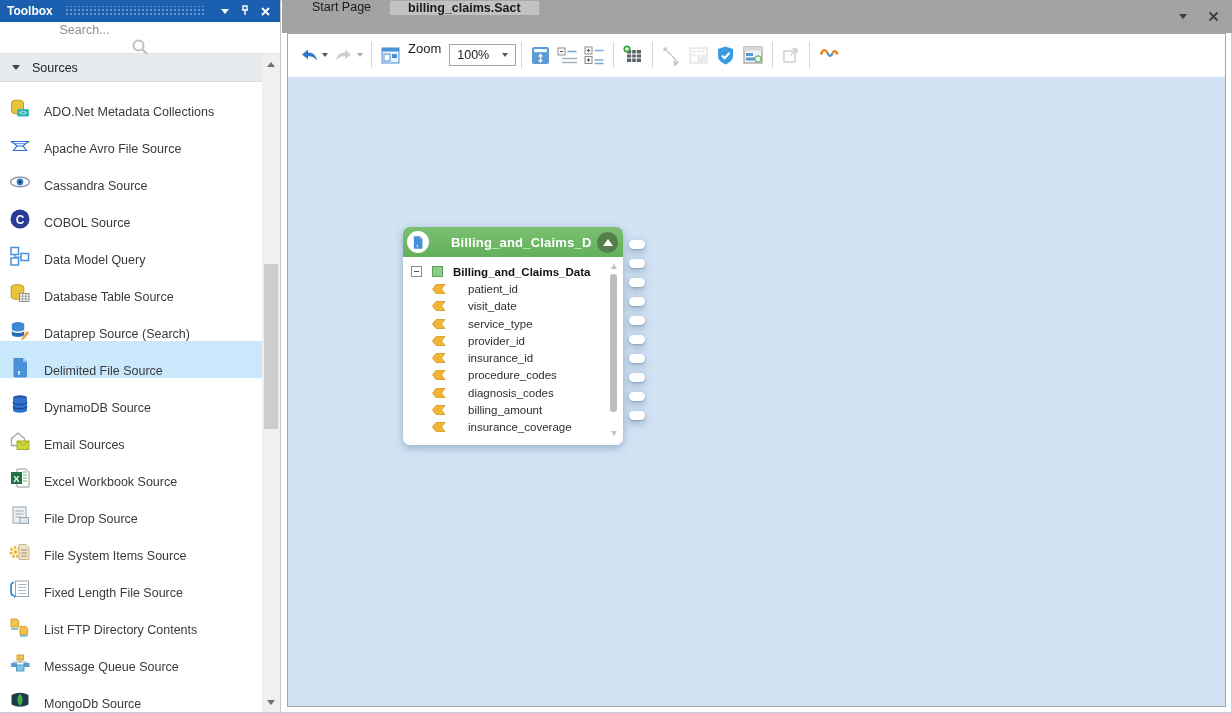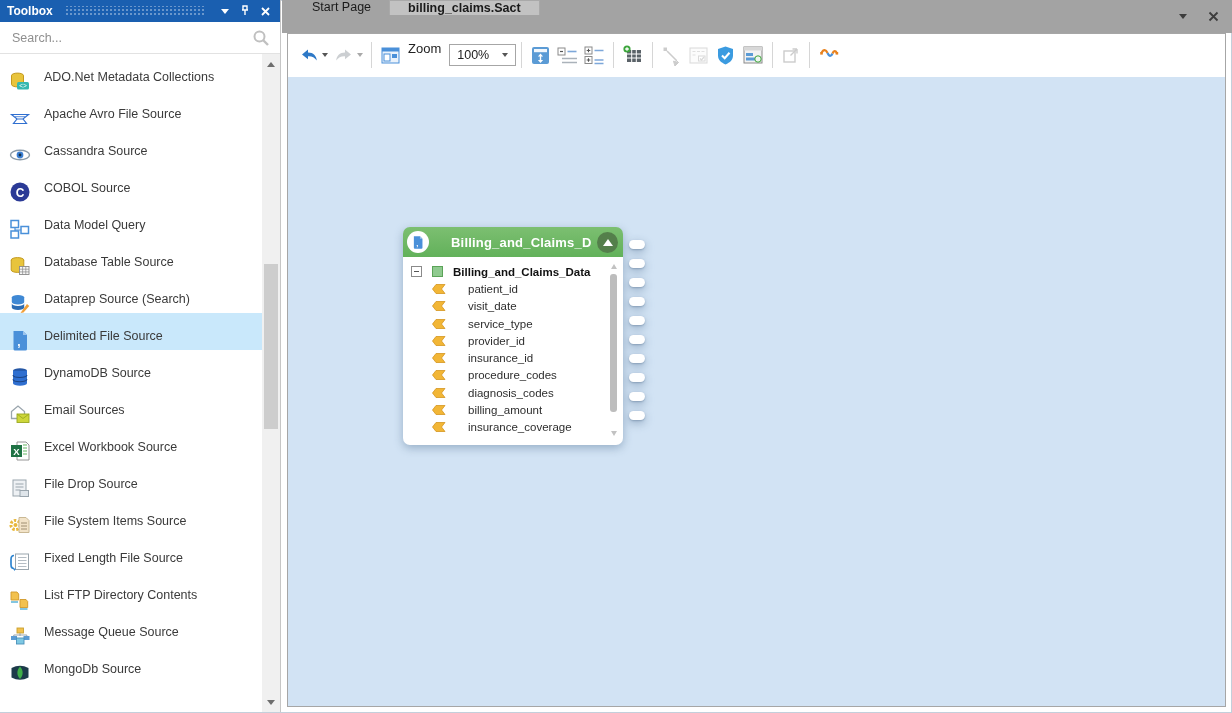--- a/index.html
+++ b/index.html
@@ -19,27 +19,27 @@
 
   
   .toolbox{position:absolute;left:0;top:0;width:281px;height:712px;background:#fff;border-right:1px solid #c6c6c6;}
   .tb-titlebar{height:22px;background:var(--titlebar);display:flex;align-items:center;padding:0 7px;gap:4px;}
   .tb-title{color:#fff;font-size:12px;font-weight:bold;white-space:nowrap;}
   .tb-dots{flex:1;height:10px;margin:0 8px;
     background-image:radial-gradient(rgba(255,255,255,.35) 1px, transparent 1.2px);
     background-size:4px 4px;background-position:0 2px;}
   .tb-ctl{width:16px;height:16px;display:flex;align-items:center;justify-content:center;cursor:default;}
   .caret-down-w{width:0;height:0;border-left:4px solid transparent;border-right:4px solid transparent;border-top:5px solid #fff;}
-  .tb-search{height:32px;border-bottom:1px solid #e2e2e2;display:flex;align-items:center;padding:0 10px;background:#fff;}
+  .tb-search{height:32px;border-bottom:1px solid #e2e2e2;display:flex;align-items:center;padding:0 10px;background:#fff;flex-direction:column;}
   .tb-search input{flex:1;border:none;outline:none;font-size:12.5px;color:#444;font-family:"Liberation Sans",sans-serif;}
   .tb-search input::placeholder{color:#8f8f8f;}
   .tb-body{position:absolute;top:54px;bottom:0;left:0;right:18px;overflow:hidden;background:#fff;}
   .sources-header{height:28px;background:#e7ebef;border-bottom:1px solid #dadee2;display:flex;align-items:center;gap:12px;padding:0 12px;font-size:12.5px;color:#222;}
   .tri-down{width:0;height:0;border-left:4.5px solid transparent;border-right:4.5px solid transparent;border-top:5.5px solid #444;}
-  .tb-item{height:37px;display:flex;align-items:flex-start;gap:13px;padding:16px 9px;font-size:12.5px;color:#3a3a3a;background:#fff;cursor:default;}
+  .tb-item{height:37px;display:flex;align-items:flex-end;gap:13px;padding:0 9px;font-size:12.5px;color:#3a3a3a;background:#fff;cursor:default;}
   .tb-item.selected{background:var(--selected_item);}
   .tb-icon{width:22px;height:22px;flex:none;}
   .tb-label{white-space:nowrap;}
   
   .tb-scroll{position:absolute;top:54px;bottom:0;right:0;width:18px;background:#f0f0f0;}
   .tb-scroll .arr{position:absolute;left:0;width:18px;height:16px;display:flex;align-items:center;justify-content:center;}
   .arr-up{top:2px;}
   .arr-down{bottom:2px;}
   .tri-up-g{width:0;height:0;border-left:4px solid transparent;border-right:4px solid transparent;border-bottom:5px solid #6e6e6e;}
   .tri-dn-g{width:0;height:0;border-left:4px solid transparent;border-right:4px solid transparent;border-top:5px solid #6e6e6e;}
@@ -116,20 +116,24 @@
   <div class="tb-search">
     <input type="text" placeholder="Search..." style="">
     <span>
       <svg width="18" height="18" viewBox="0 0 18 18">
           <circle cx="7.5" cy="7.5" r="5" fill="none" stroke="#c0c0c0" stroke-width="2"></circle>
           <path d="M11 11 L16 16" stroke="#c0c0c0" stroke-width="2.4"></path>
         </svg>
     </span>
   </div>
   <div class="tb-body">
+    <div class="sources-header">
+      <span class="tri-down"></span>
+      <span>Sources</span>
+    </div>
     <div id="toolbox-list">
   <div class="tb-item">
     <span class="tb-icon">
             <svg width="22" height="22" viewBox="0 0 22 22">
               <ellipse cx="8.5" cy="5.5" rx="6" ry="2.4" fill="#e8c43c" stroke="#c49a20"></ellipse>
               <path d="M2.5 5.5 v9 a6 2.4 0 0 0 12 0 v-9" fill="#e8c43c" stroke="#c49a20"></path>
               <rect x="8" y="12" width="12" height="7.5" rx="1.5" fill="#35b8b0"></rect>
               <text x="14" y="18" font-size="6.5" fill="#fff" text-anchor="middle" font-family="Liberation Sans, sans-serif">&lt;&gt;</text>
             </svg>
           </span>

